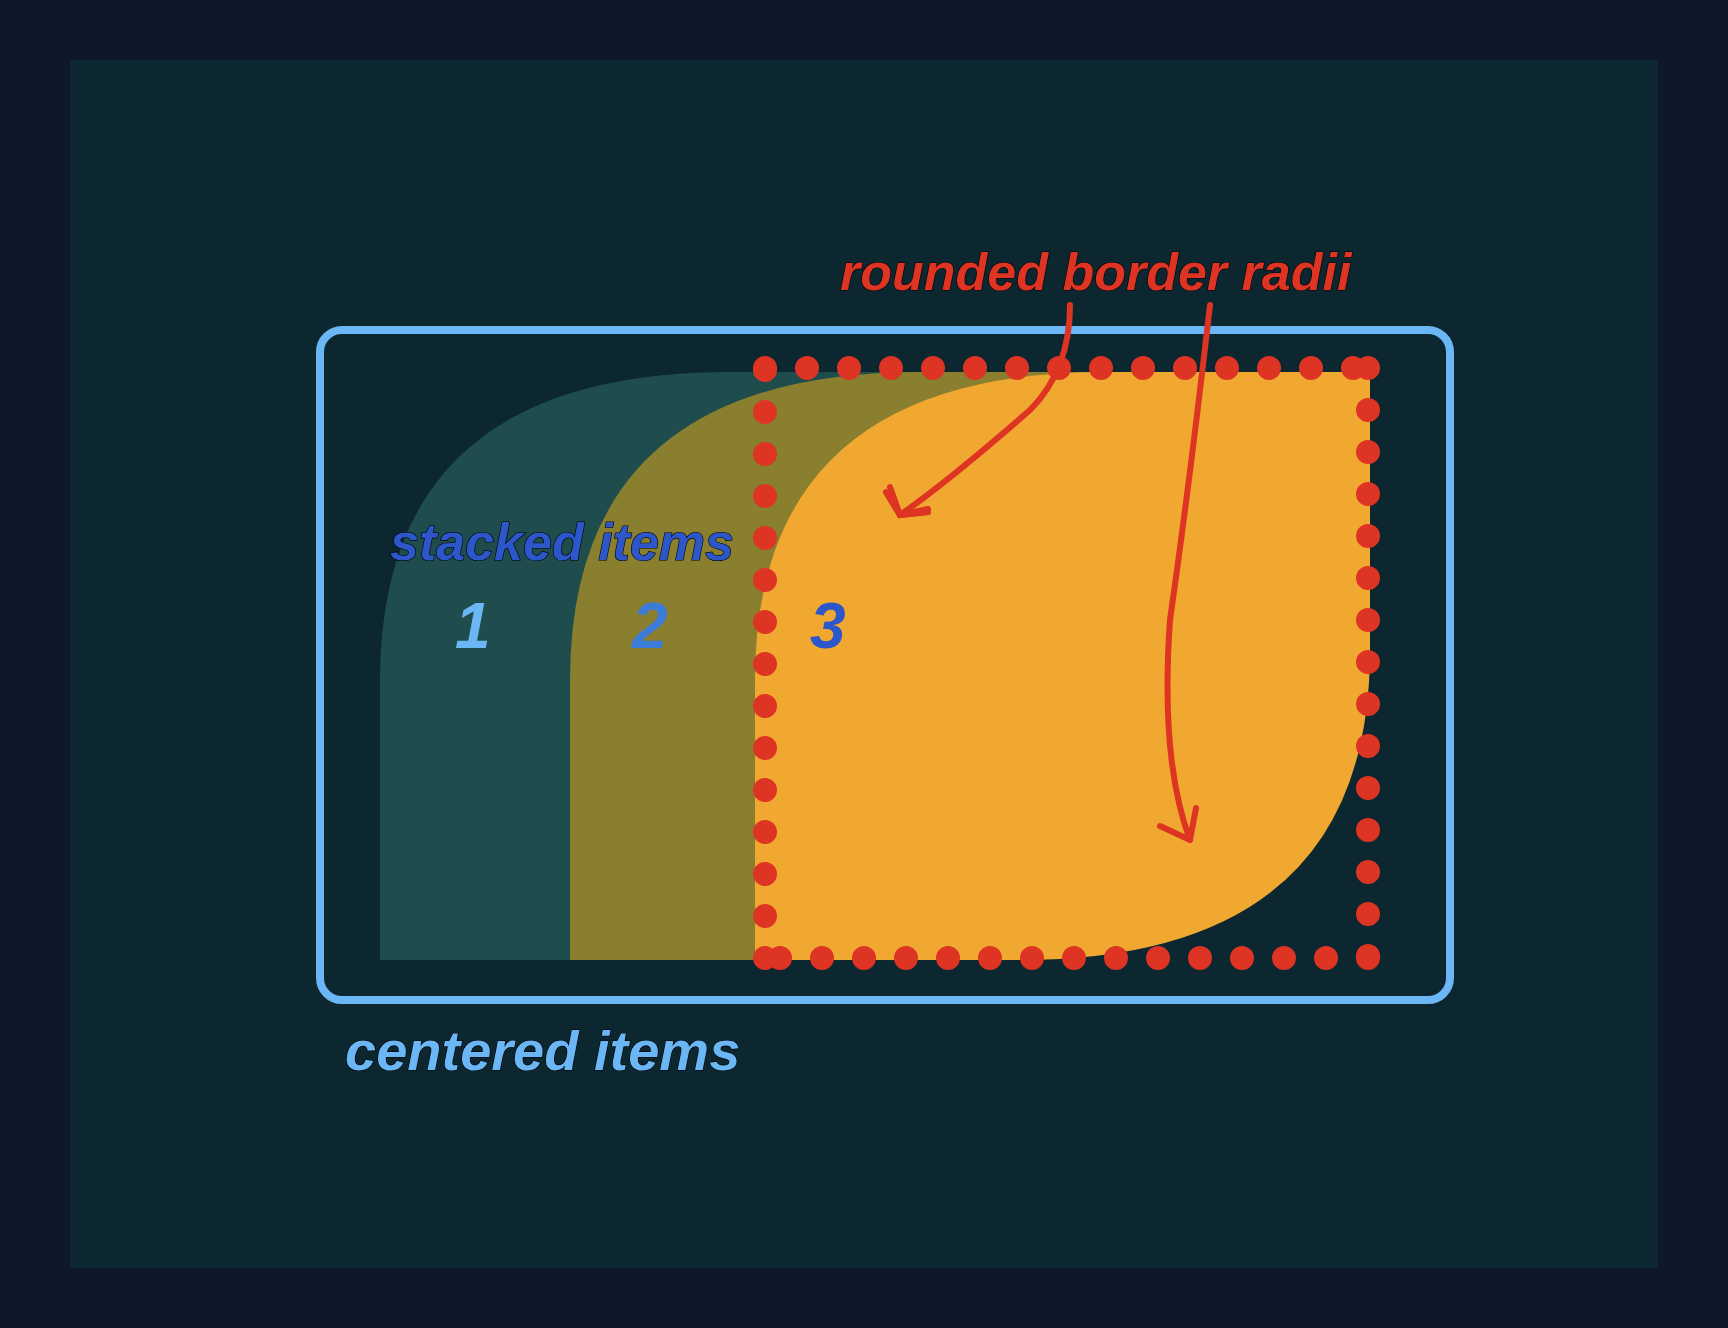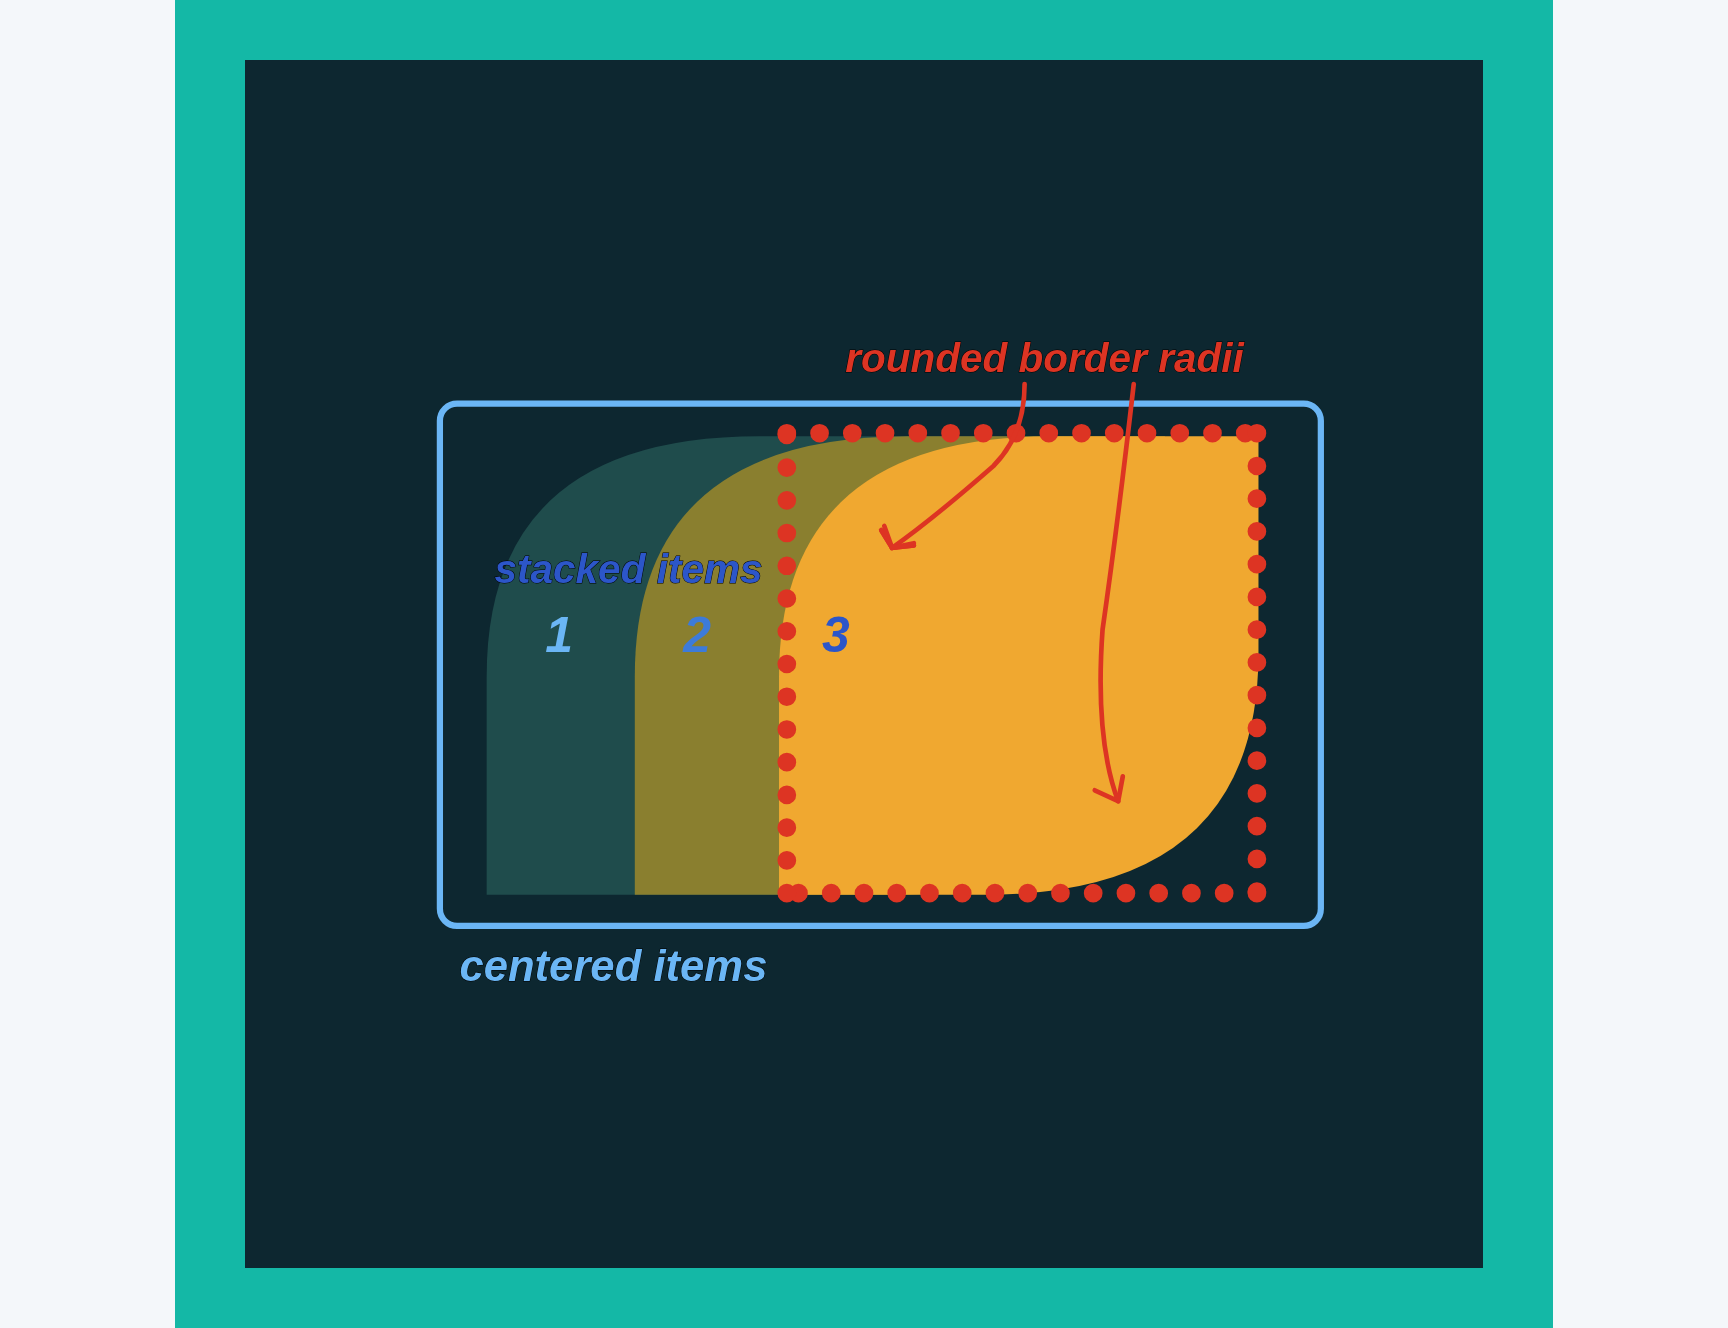--- a/index.html
+++ b/index.html
@@ -5,23 +5,23 @@
     * { margin: 0; padding: 0; box-sizing: border-box; }
     html, body { width: 100%; height: 100%; }
     body {
       background: #f4f7fa;
       display: flex;
       align-items: flex-start;
       justify-content: center;
       font-family: "Comic Sans MS", "Chalkboard SE", "Marker Felt", cursive, sans-serif;
     }
     .page {
-      width: 1378px;
+      width: 1728px;
       height: 1328px;
-      background: #14b8a6;
+      background: #0f172a;
       padding: 60px 70px;
     }
     .canvas {
       width: 100%;
       height: 100%;
       background: #0d2730;
       position: relative;
       overflow: hidden;
     }
     svg.diagram {

